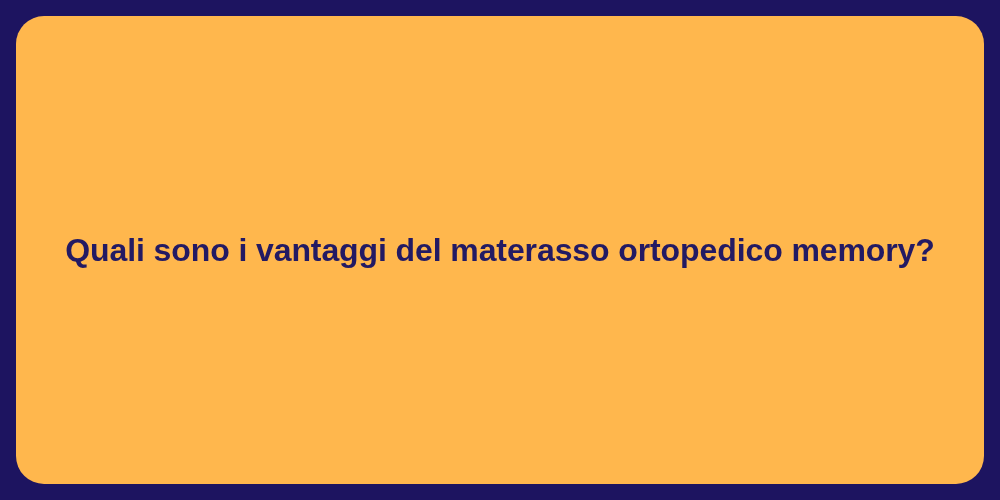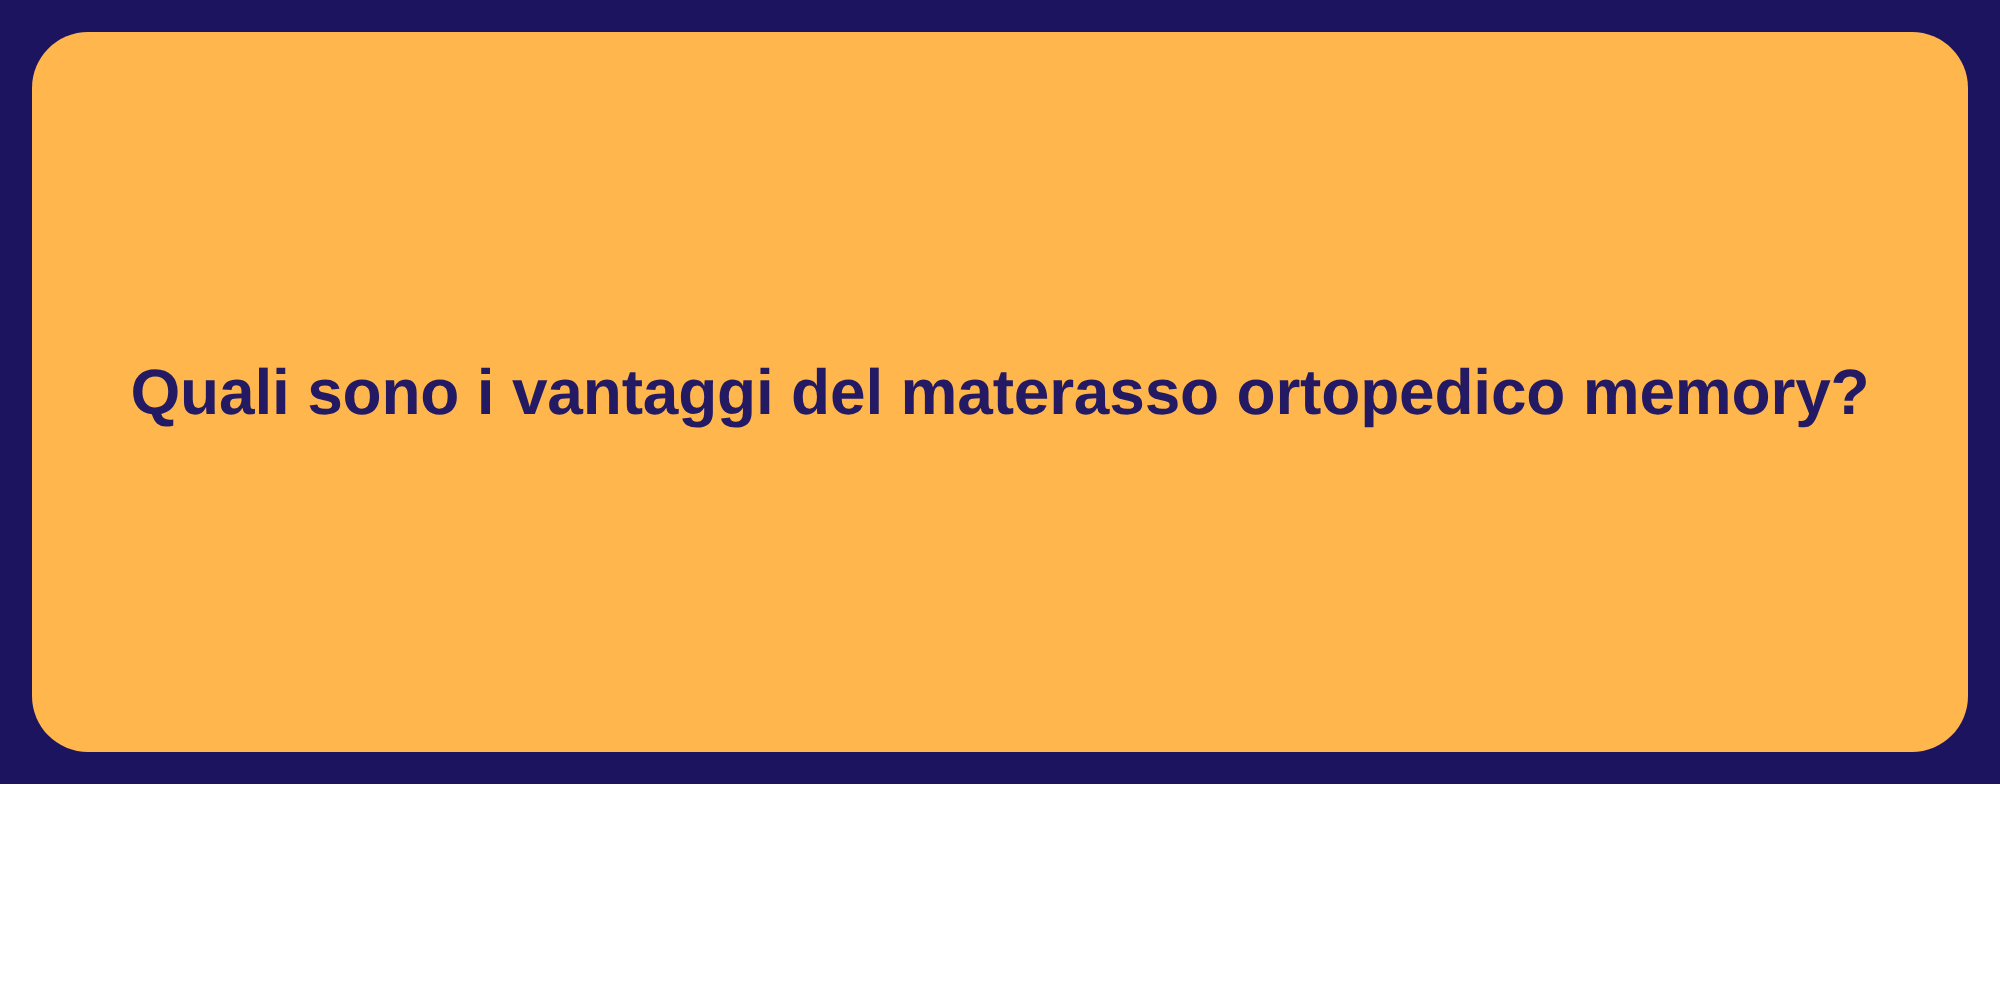--- a/index.html
+++ b/index.html
@@ -13,21 +13,21 @@
     height: 500px;
     overflow: hidden;
     font-family: "Liberation Sans", sans-serif;
   }
 
   
   #card-frame {
     position: relative;
     box-sizing: border-box;
     width: 1000px;
-    height: 392px;
+    height: 500px;
     background: #1d1460;
     padding: 16px;
   }
 
   
   #card-surface {
     box-sizing: border-box;
     width: 100%;
     height: 100%;
     background: #ffb74d;

